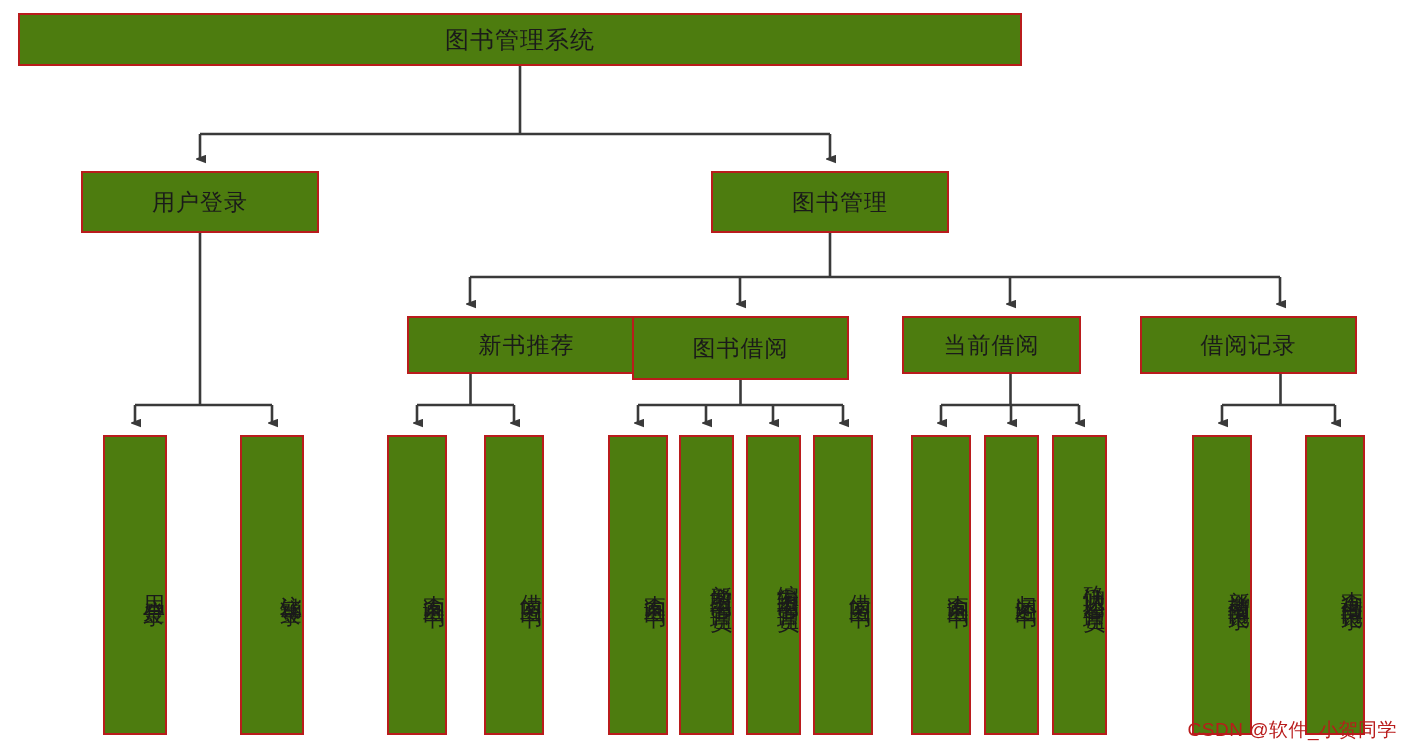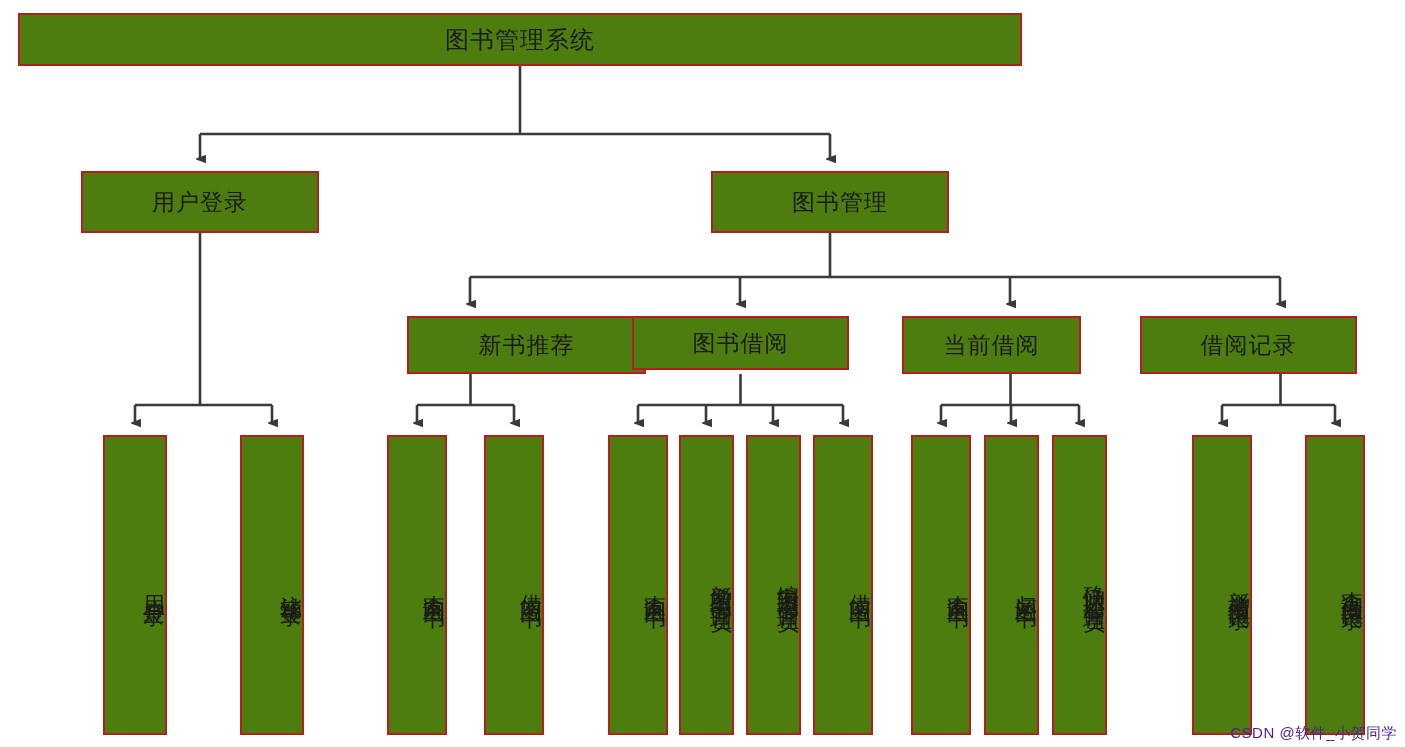--- a/index.html
+++ b/index.html
@@ -53,22 +53,22 @@
     text-orientation: upright;
     white-space: nowrap;
   }
   .node.root {
     font-size: 24px;
   }
   .watermark {
     position: absolute;
     right: 8px;
     bottom: 4px;
-    font-size: 15px;
-    color: #4c1d95;
+    font-size: 19px;
+    color: #b91c1c;
     letter-spacing: 0.5px;
     z-index: 3;
     white-space: nowrap;
   }
 </style>
 </head>
 <body>
 
 <div id="canvas">
 
@@ -121,21 +121,21 @@
       </div>
       <div class="node horiz" style="left: 81px; top: 171px; width: 238px; height: 62px;">
         <span class="lbl">用户登录</span>
       </div>
       <div class="node horiz" style="left: 711px; top: 171px; width: 238px; height: 62px; padding-left: 20px;">
         <span class="lbl">图书管理</span>
       </div>
       <div class="node horiz" style="left: 362px; top: 316px; width: 239px; height: 58px; margin-left: 45px;">
         <span class="lbl">新书推荐</span>
       </div>
-      <div class="node horiz" style="left: 632px; top: 316px; width: 217px; height: 54px;">
+      <div class="node horiz" style="left: 632px; top: 316px; width: 217px; height: 64px;">
         <span class="lbl">图书借阅</span>
       </div>
       <div class="node horiz" style="left: 902px; top: 316px; width: 179px; height: 58px;">
         <span class="lbl">当前借阅</span>
       </div>
       <div class="node horiz" style="left: 1140px; top: 316px; width: 217px; height: 58px;">
         <span class="lbl">借阅记录</span>
       </div>
       <div class="node vert" style="left: 103px; top: 435px; width: 64px; height: 300px;">
         <span class="lbl">用户登录</span>

